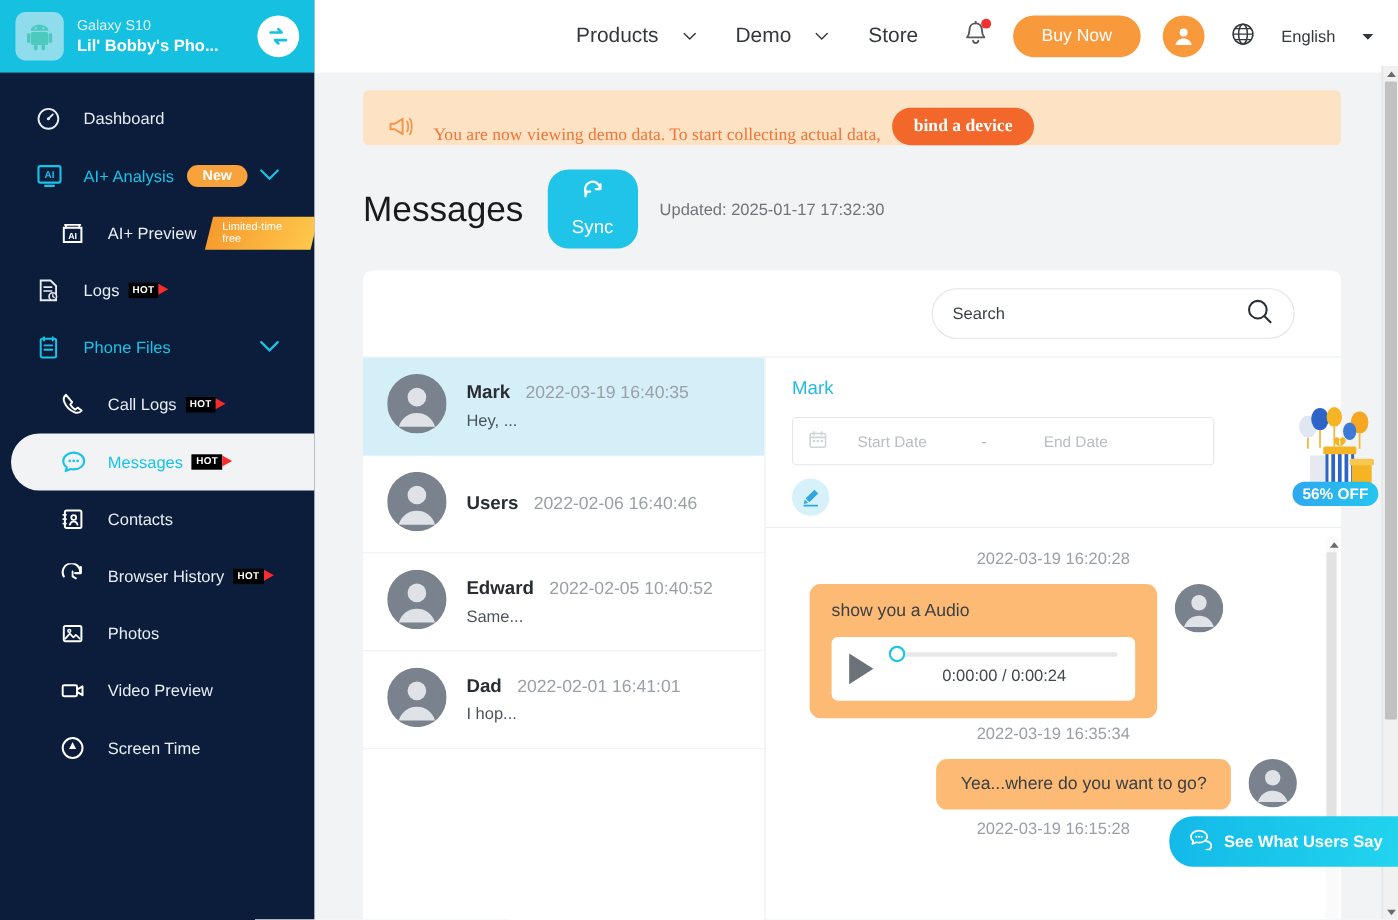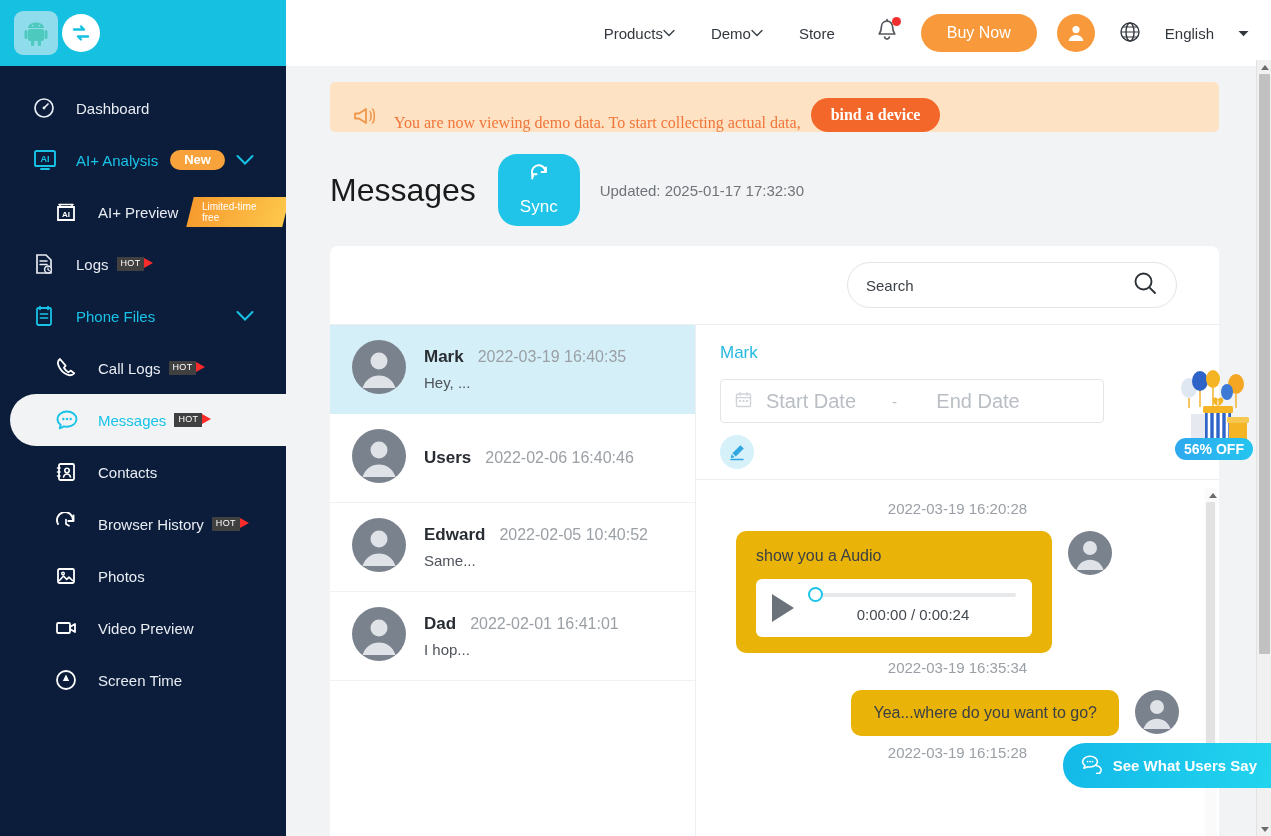--- a/index.html
+++ b/index.html
@@ -56,21 +56,21 @@
     margin-left: 10px; padding-left: 44px; width: 276px;
   }
   .nav-item.active .lbl { color: #18c3e8; }
   .badge-new {
     margin-left: 12px; background: #f7a23b; color: #fff;
     font-size: 13px; font-weight: bold; border-radius: 11px;
     padding: 3px 14px; line-height: 1.1;
   }
   .badge-hot {
     margin-left: 8px; position: relative;
-    background: #404040; color: #fff; font-size: 9px; font-weight: normal;
+    background: #000000; color: #fff; font-size: 9px; font-weight: bold;
     padding: 1px 4px 1px 4px; letter-spacing: .3px;
     display: inline-block; line-height: 1.3;
   }
   .badge-hot::after {
     content: ""; position: absolute; right: -9px; top: 1px;
     border-top: 5px solid transparent; border-bottom: 5px solid transparent;
     border-left: 9px solid #fa2b2b;
   }
   .badge-limited {
     margin-left: 12px; color: #fff; font-size: 10px;
@@ -82,22 +82,22 @@
 
   
   .main { flex: 1 1 auto; height: 836px; position: relative; background: #f2f3f5; overflow: hidden; }
   .topbar {
     height: 66px; background: #ffffff;
     display: flex; align-items: center; justify-content: flex-end;
     padding-right: 22px;
   }
   .topnav { display: flex; align-items: center; gap: 36px; margin-right: 40px; }
   .topnav a {
-    color: #33383f; font-size: 15px; text-decoration: none; cursor: pointer;
-    display: inline-flex; align-items: center; gap: 0;
+    color: #33383f; font-size: 19px; text-decoration: none; cursor: pointer;
+    display: inline-flex; align-items: center; gap: 22px;
   }
   .bell { position: relative; cursor: pointer; margin-right: 22px; }
   .bell-dot {
     position: absolute; top: -1px; right: -2px; width: 9px; height: 9px;
     border-radius: 50%; background: #f22f2f;
   }
   .buy-now {
     background: #f89a3c; color: #fff; border: 0; border-radius: 20px;
     font-size: 16px; padding: 10px 26px; cursor: pointer;
     font-family: "Liberation Sans", sans-serif;
@@ -167,39 +167,39 @@
 
   .chat-pane { flex: 1 1 auto; display: flex; flex-direction: column; min-width: 0; position: relative; }
   .chat-head { padding: 18px 24px 0 24px; }
   .chat-name { color: #26b9e0; font-size: 17px; }
   .date-range {
     margin-top: 16px; width: 384px; height: 44px; border: 1px solid #e4e6ea;
     border-radius: 4px; display: flex; align-items: center; padding: 0 14px;
     font-size: 15px; color: #b9bec4;
   }
   .date-range .dash { margin: 0 22px; color: #b9bec4; }
-  .dr-input { border: 0; outline: none; width: 118px; text-align: center; font-size: 20px;
+  .dr-input { border: 0; outline: none; width: 118px; text-align: center; font-size: 14px;
     color: #b91c1c; font-family: "Liberation Sans", sans-serif; background: transparent; }
   .dr-input::placeholder { color: #b9bec4; }
   .edit-fab {
     margin-top: 12px; width: 34px; height: 34px; border-radius: 50%;
     background: #d6f1fa; display: flex; align-items: center; justify-content: center;
     cursor: pointer;
   }
 
   .chat-scroll {
     flex: 1 1 auto; margin-top: 10px; padding: 14px 40px 0 40px;
     border-top: 1px solid #eceef1; overflow: hidden; position: relative;
   }
   .msg-time { text-align: center; color: #9aa0a6; font-size: 15px; margin: 6px 0 14px 0; }
   .msg-row { display: flex; align-items: flex-start; margin-bottom: 4px; }
   .msg-row.incoming { justify-content: flex-start; }
   .msg-row.outgoing { justify-content: flex-end; }
   .bubble {
-    background: #eab308; border-radius: 10px; padding: 16px 20px;
+    background: #fdba74; border-radius: 10px; padding: 16px 20px;
     max-width: 330px; color: #3a4045; font-size: 16px;
   }
   .bubble.plain { padding: 14px 22px; }
   .msg-row .av { margin-left: 16px; flex: 0 0 44px; }
   .audio-box {
     margin-top: 14px; background: #fff; border-radius: 6px;
     display: flex; align-items: center; padding: 14px 16px; width: 276px;
   }
   .play-tri {
     width: 0; height: 0; border-left: 22px solid #6c727a;
@@ -259,20 +259,24 @@
             <rect x="4" y="9" width="16" height="12" rx="2"></rect>
             <rect x="0.5" y="10" width="3" height="9" rx="1.5"></rect>
             <rect x="20.5" y="10" width="3" height="9" rx="1.5"></rect>
             <rect x="7" y="20" width="3.2" height="6" rx="1.6"></rect>
             <rect x="13.8" y="20" width="3.2" height="6" rx="1.6"></rect>
             <path d="M4 8c0-3 3.6-5.4 8-5.4S20 5 20 8z"></path>
           </g>
           <circle cx="8.6" cy="5.6" r="0.9" fill="#8fdced"></circle>
           <circle cx="15.4" cy="5.6" r="0.9" fill="#8fdced"></circle>
         </svg>
+      </div>
+      <div class="device-meta">
+        <div class="device-model">Galaxy S10</div>
+        <div class="device-name">Lil' Bobby's Pho...</div>
       </div>
       <div class="swap-btn">
         <svg width="20" height="20" viewBox="0 0 20 20" aria-hidden="true">
           <path d="M3 6.5h10l-3-3M17 13.5H7l3 3" stroke="#16c0e0" stroke-width="2.4" fill="none" stroke-linecap="round" stroke-linejoin="round"></path>
         </svg>
       </div>
     </div>
 
     <nav class="nav">
 

